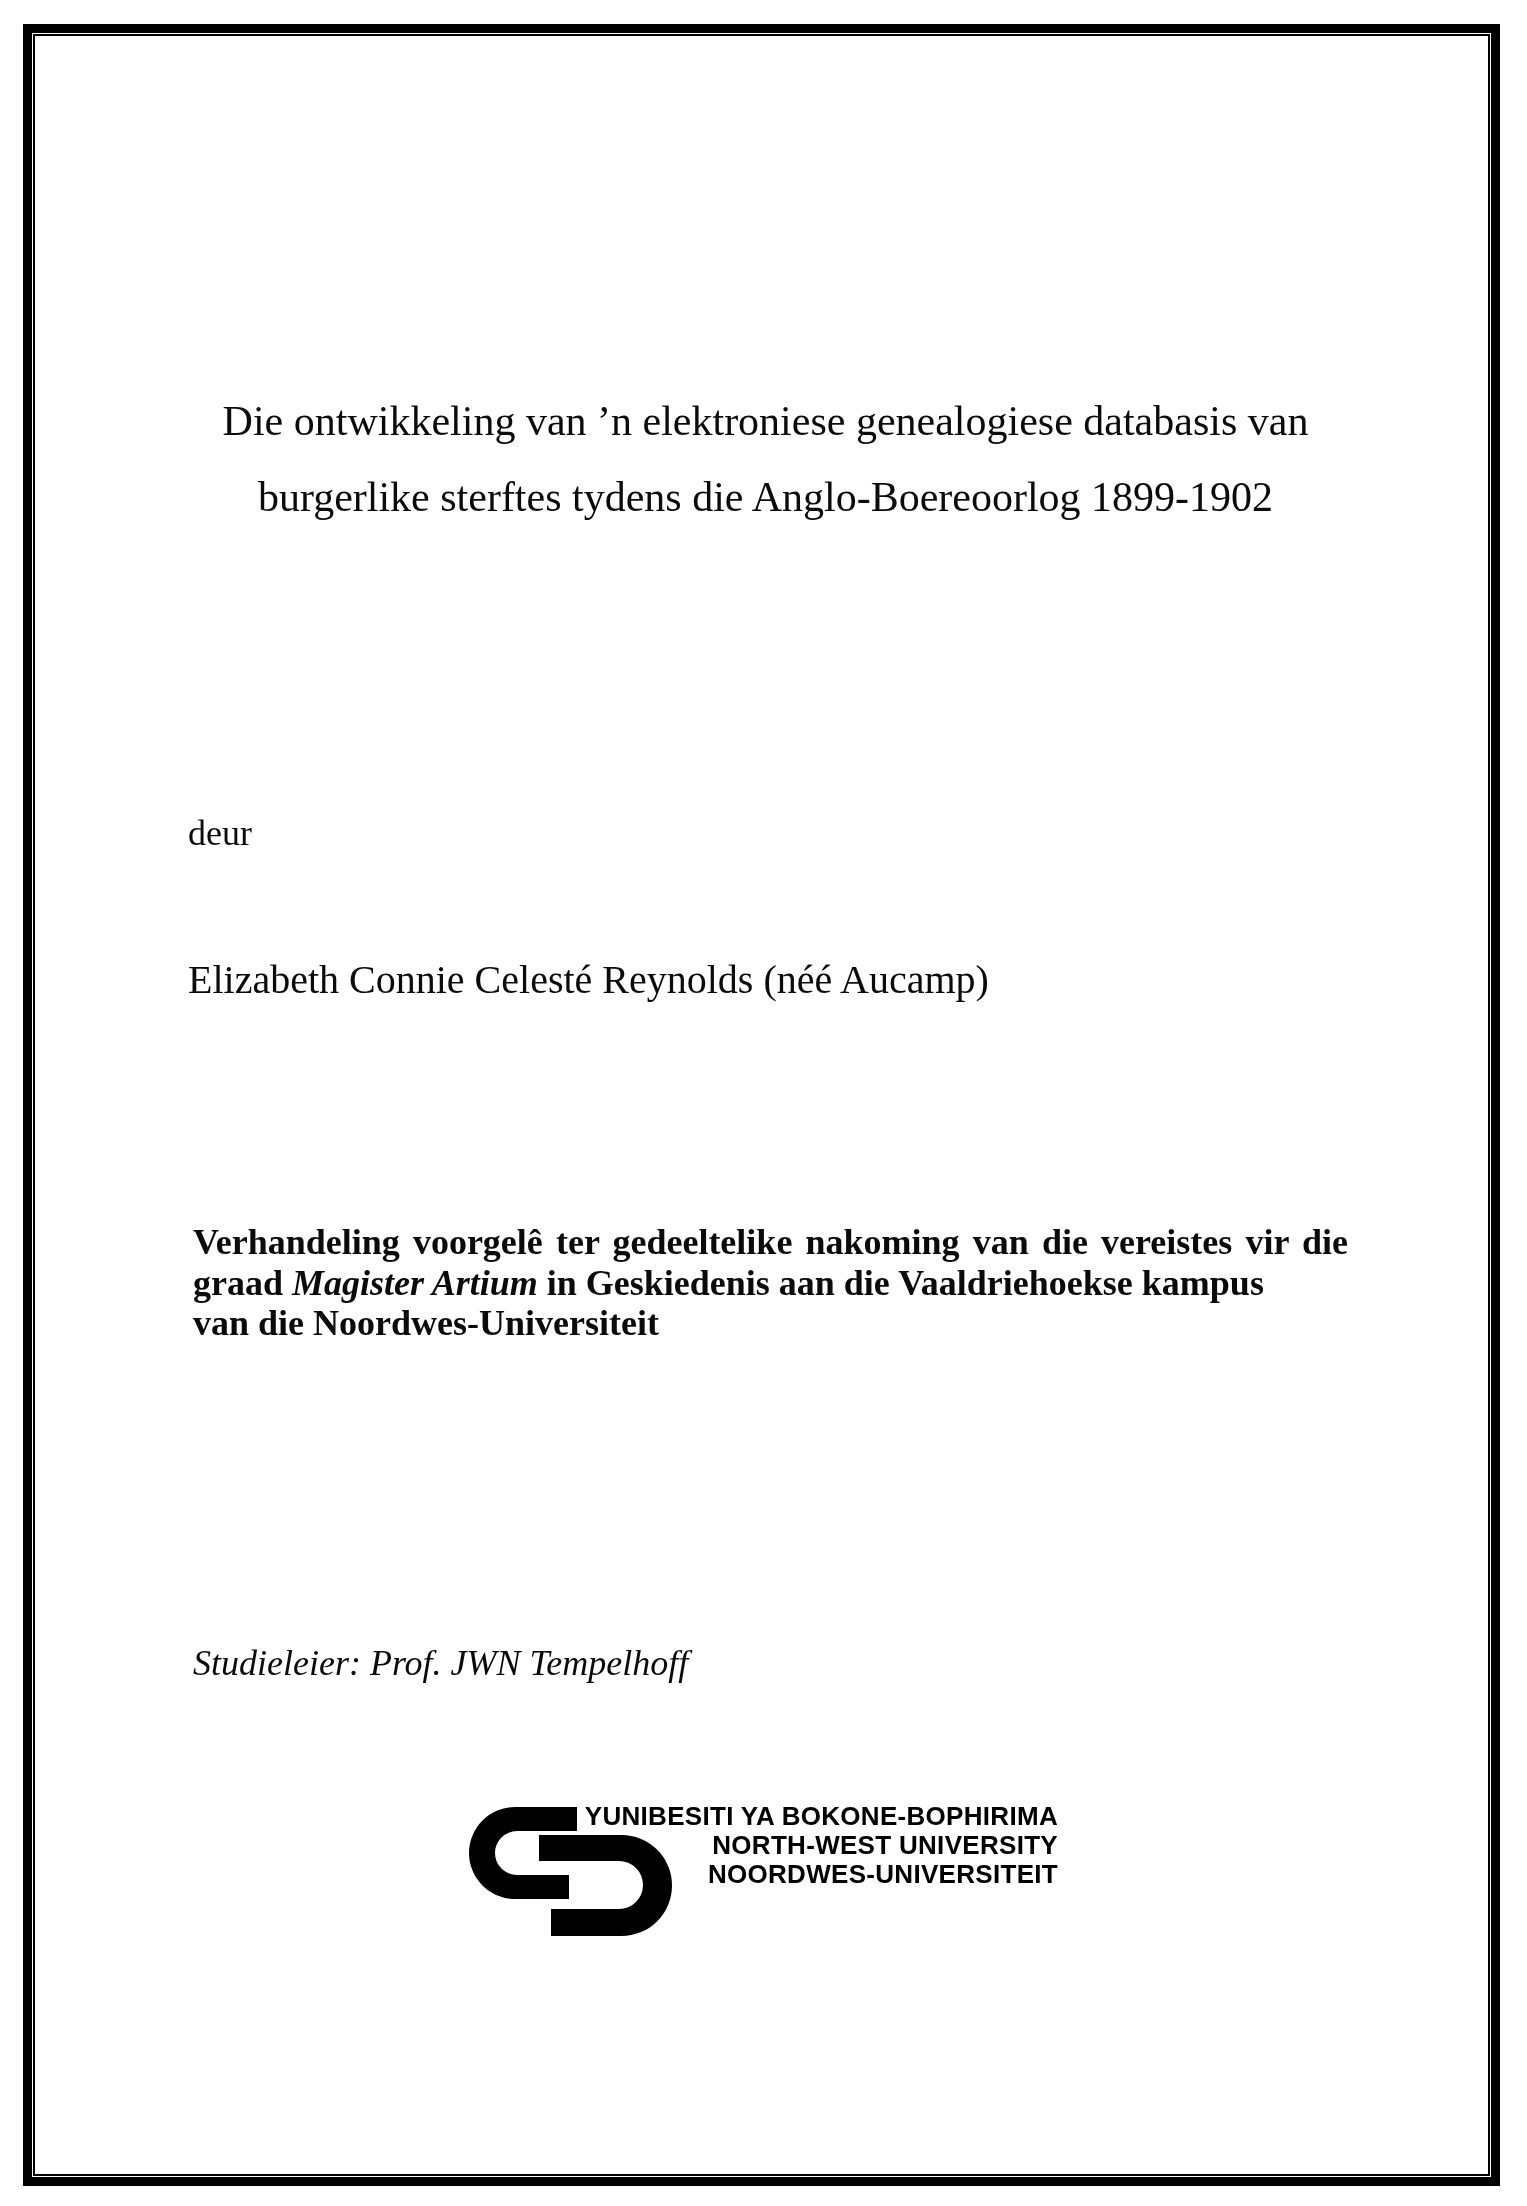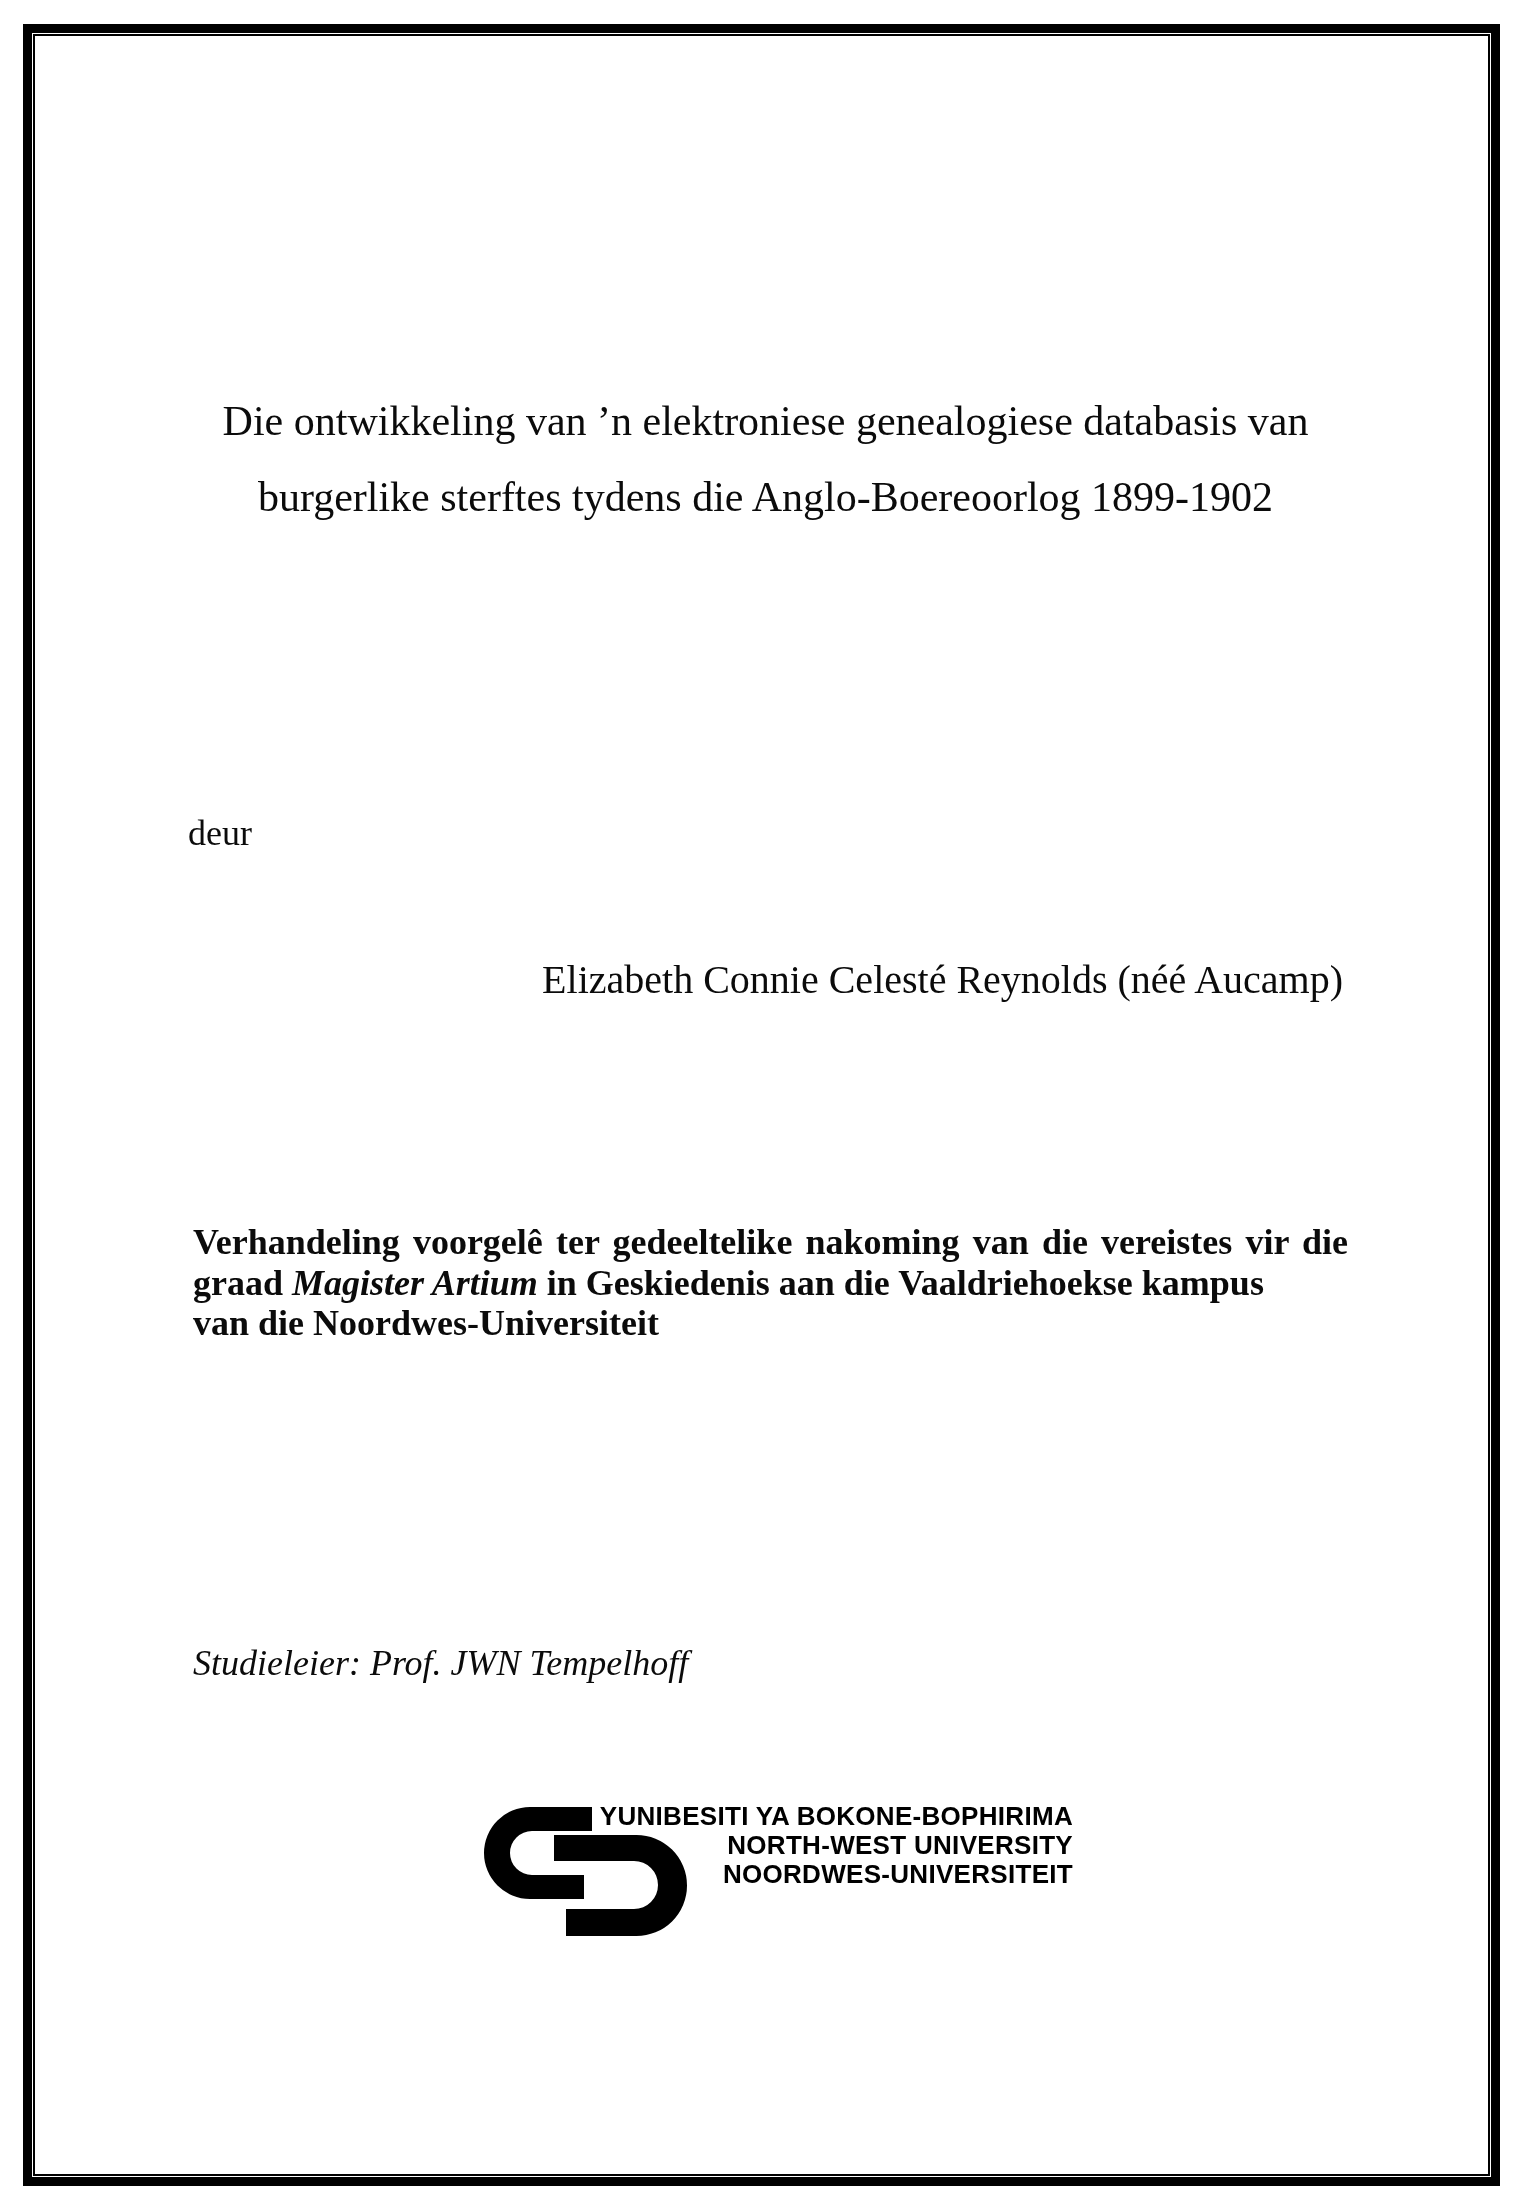--- a/index.html
+++ b/index.html
@@ -47,21 +47,21 @@
     width: 1155px;
     text-align: left;
     font-size: 36px;
     line-height: 40px;
   }
   .author {
     position: absolute;
     left: 188px;
     top: 957px;
     width: 1155px;
-    text-align: right;
+    text-align: left;
     font-size: 40px;
     line-height: 46px;
     white-space: nowrap;
   }
   .note {
     position: absolute;
     left: 193px;
     top: 1222px;
     width: 1155px;
     font-size: 36px;
@@ -78,21 +78,21 @@
   .supervisor {
     position: absolute;
     left: 193px;
     top: 1643px;
     font-size: 36px;
     line-height: 40px;
     font-style: italic;
   }
   .logo {
     position: absolute;
-    left: 480px;
+    left: 465px;
     top: 1802px;
     width: 600px;
     height: 145px;
   }
   .logo-mark {
     position: absolute;
     left: 0;
     top: 3px;
     width: 212px;
     height: 133px;

